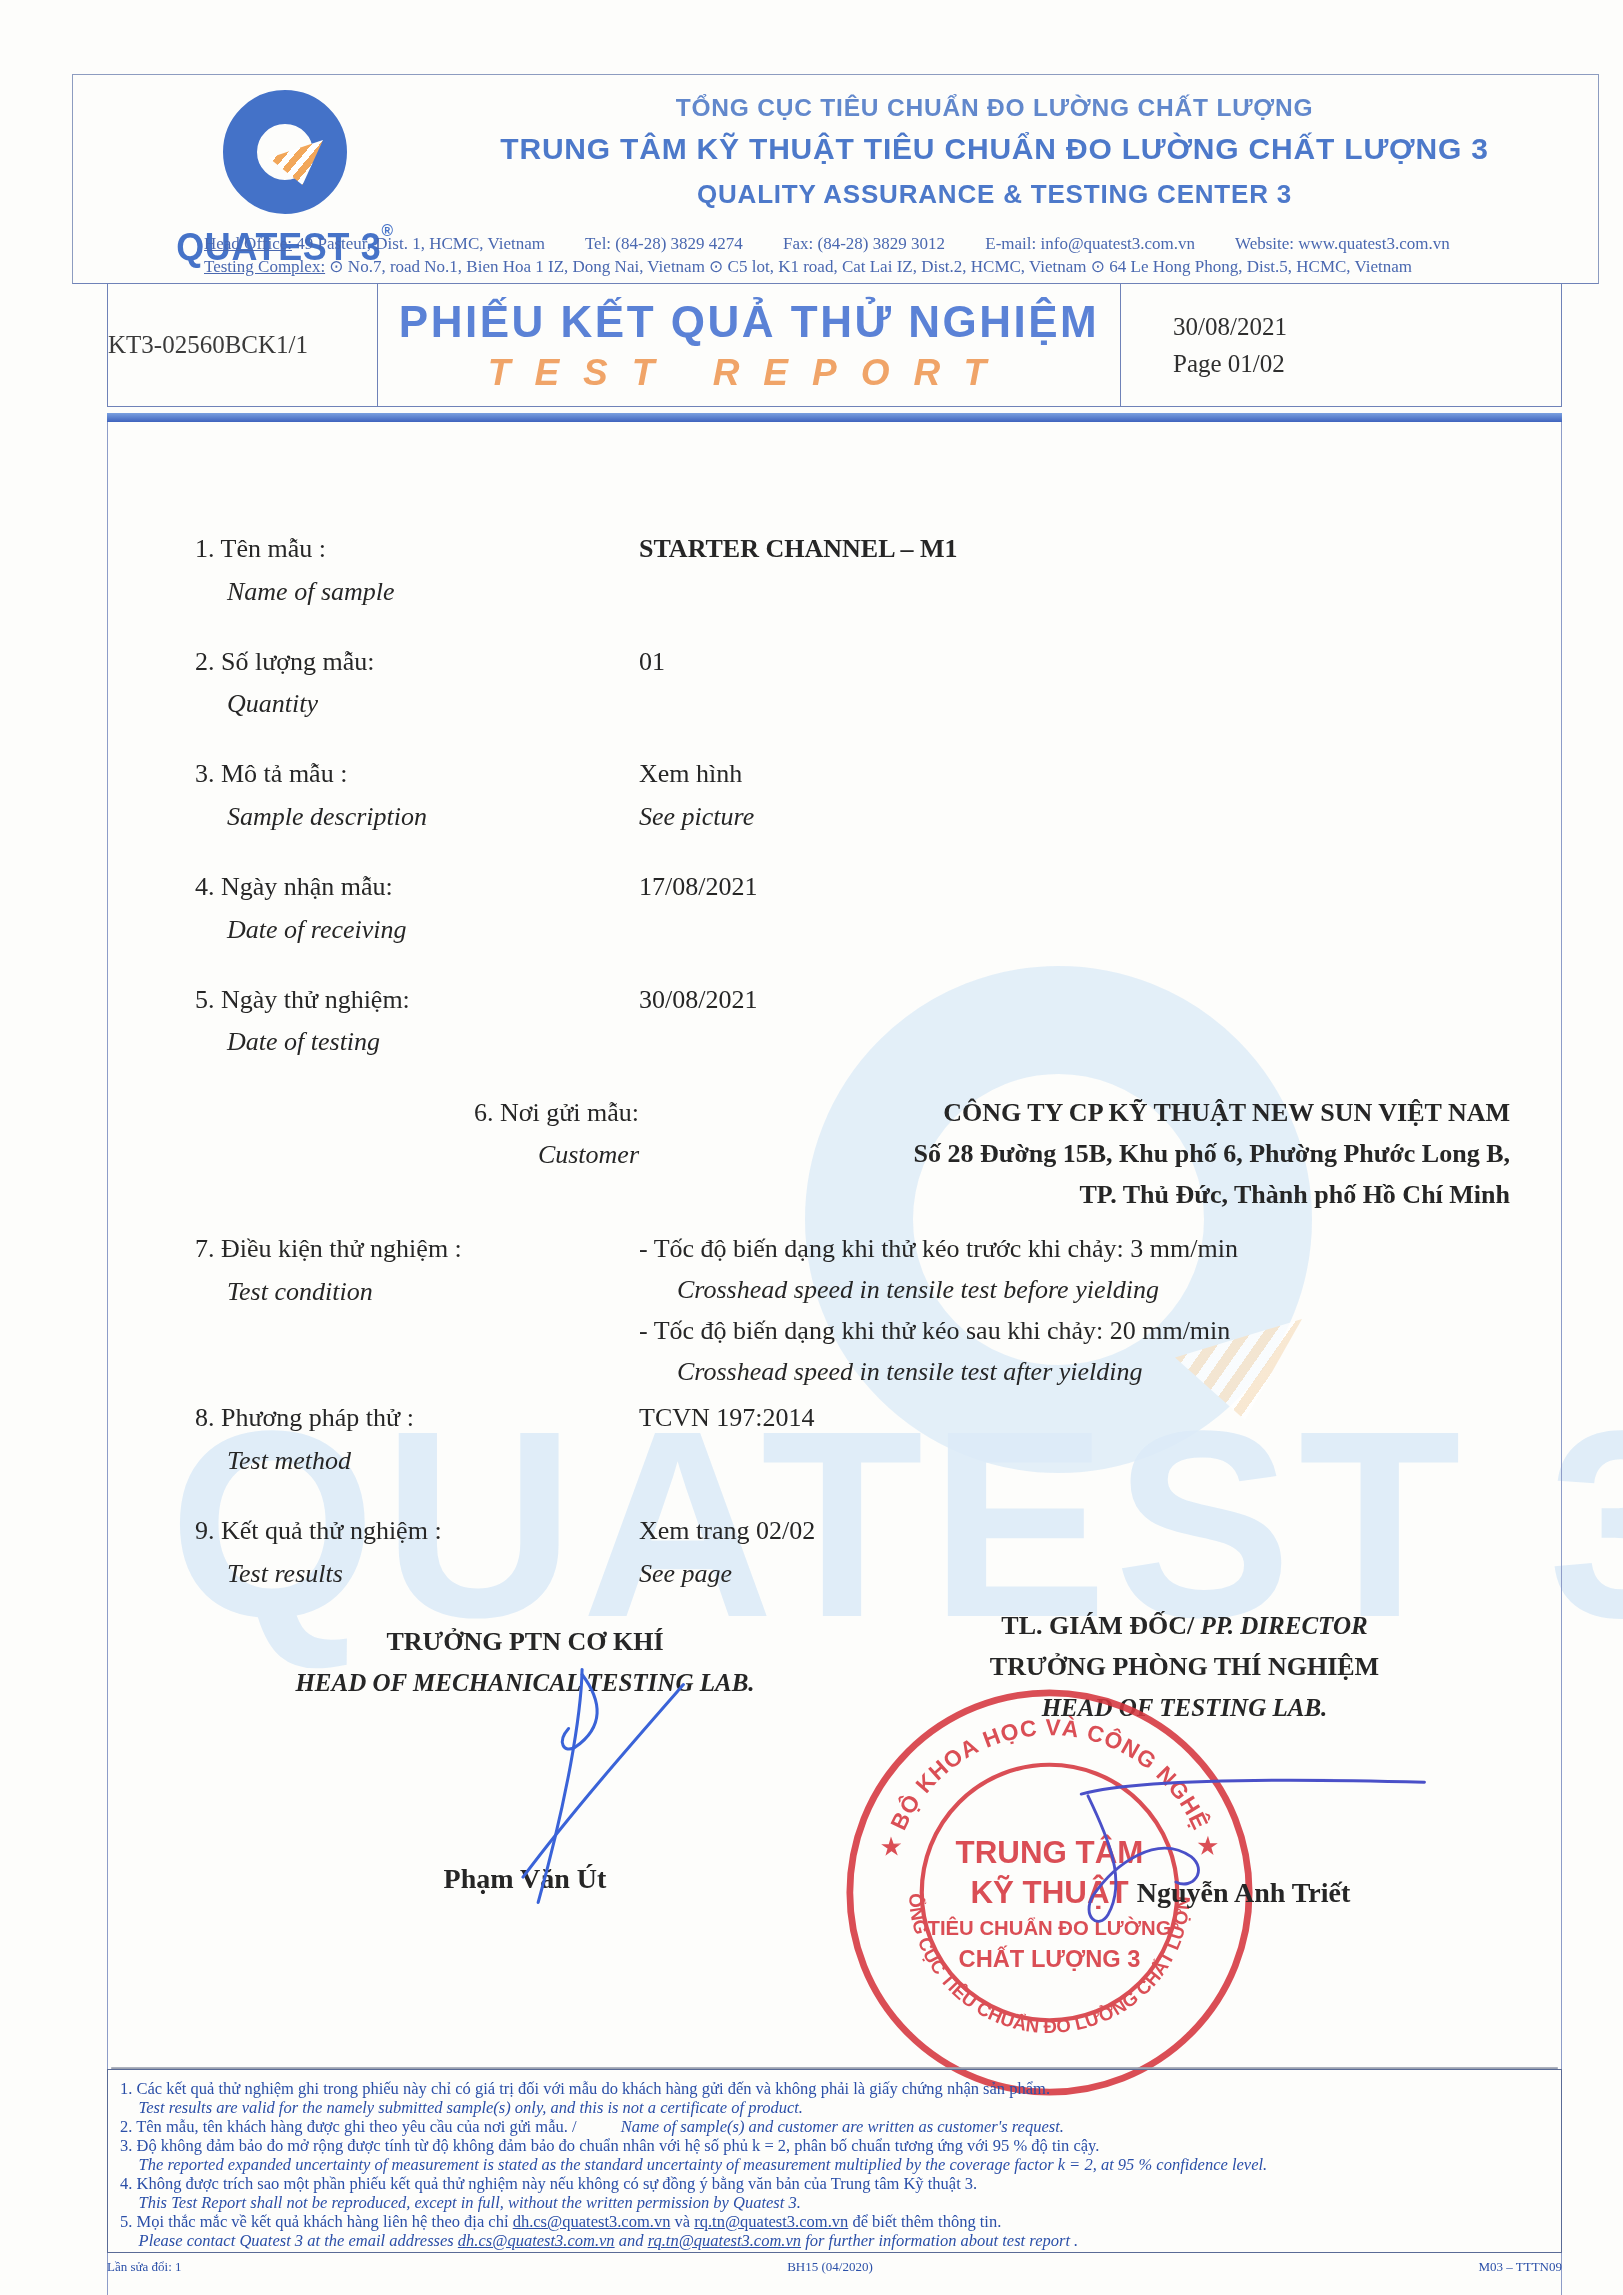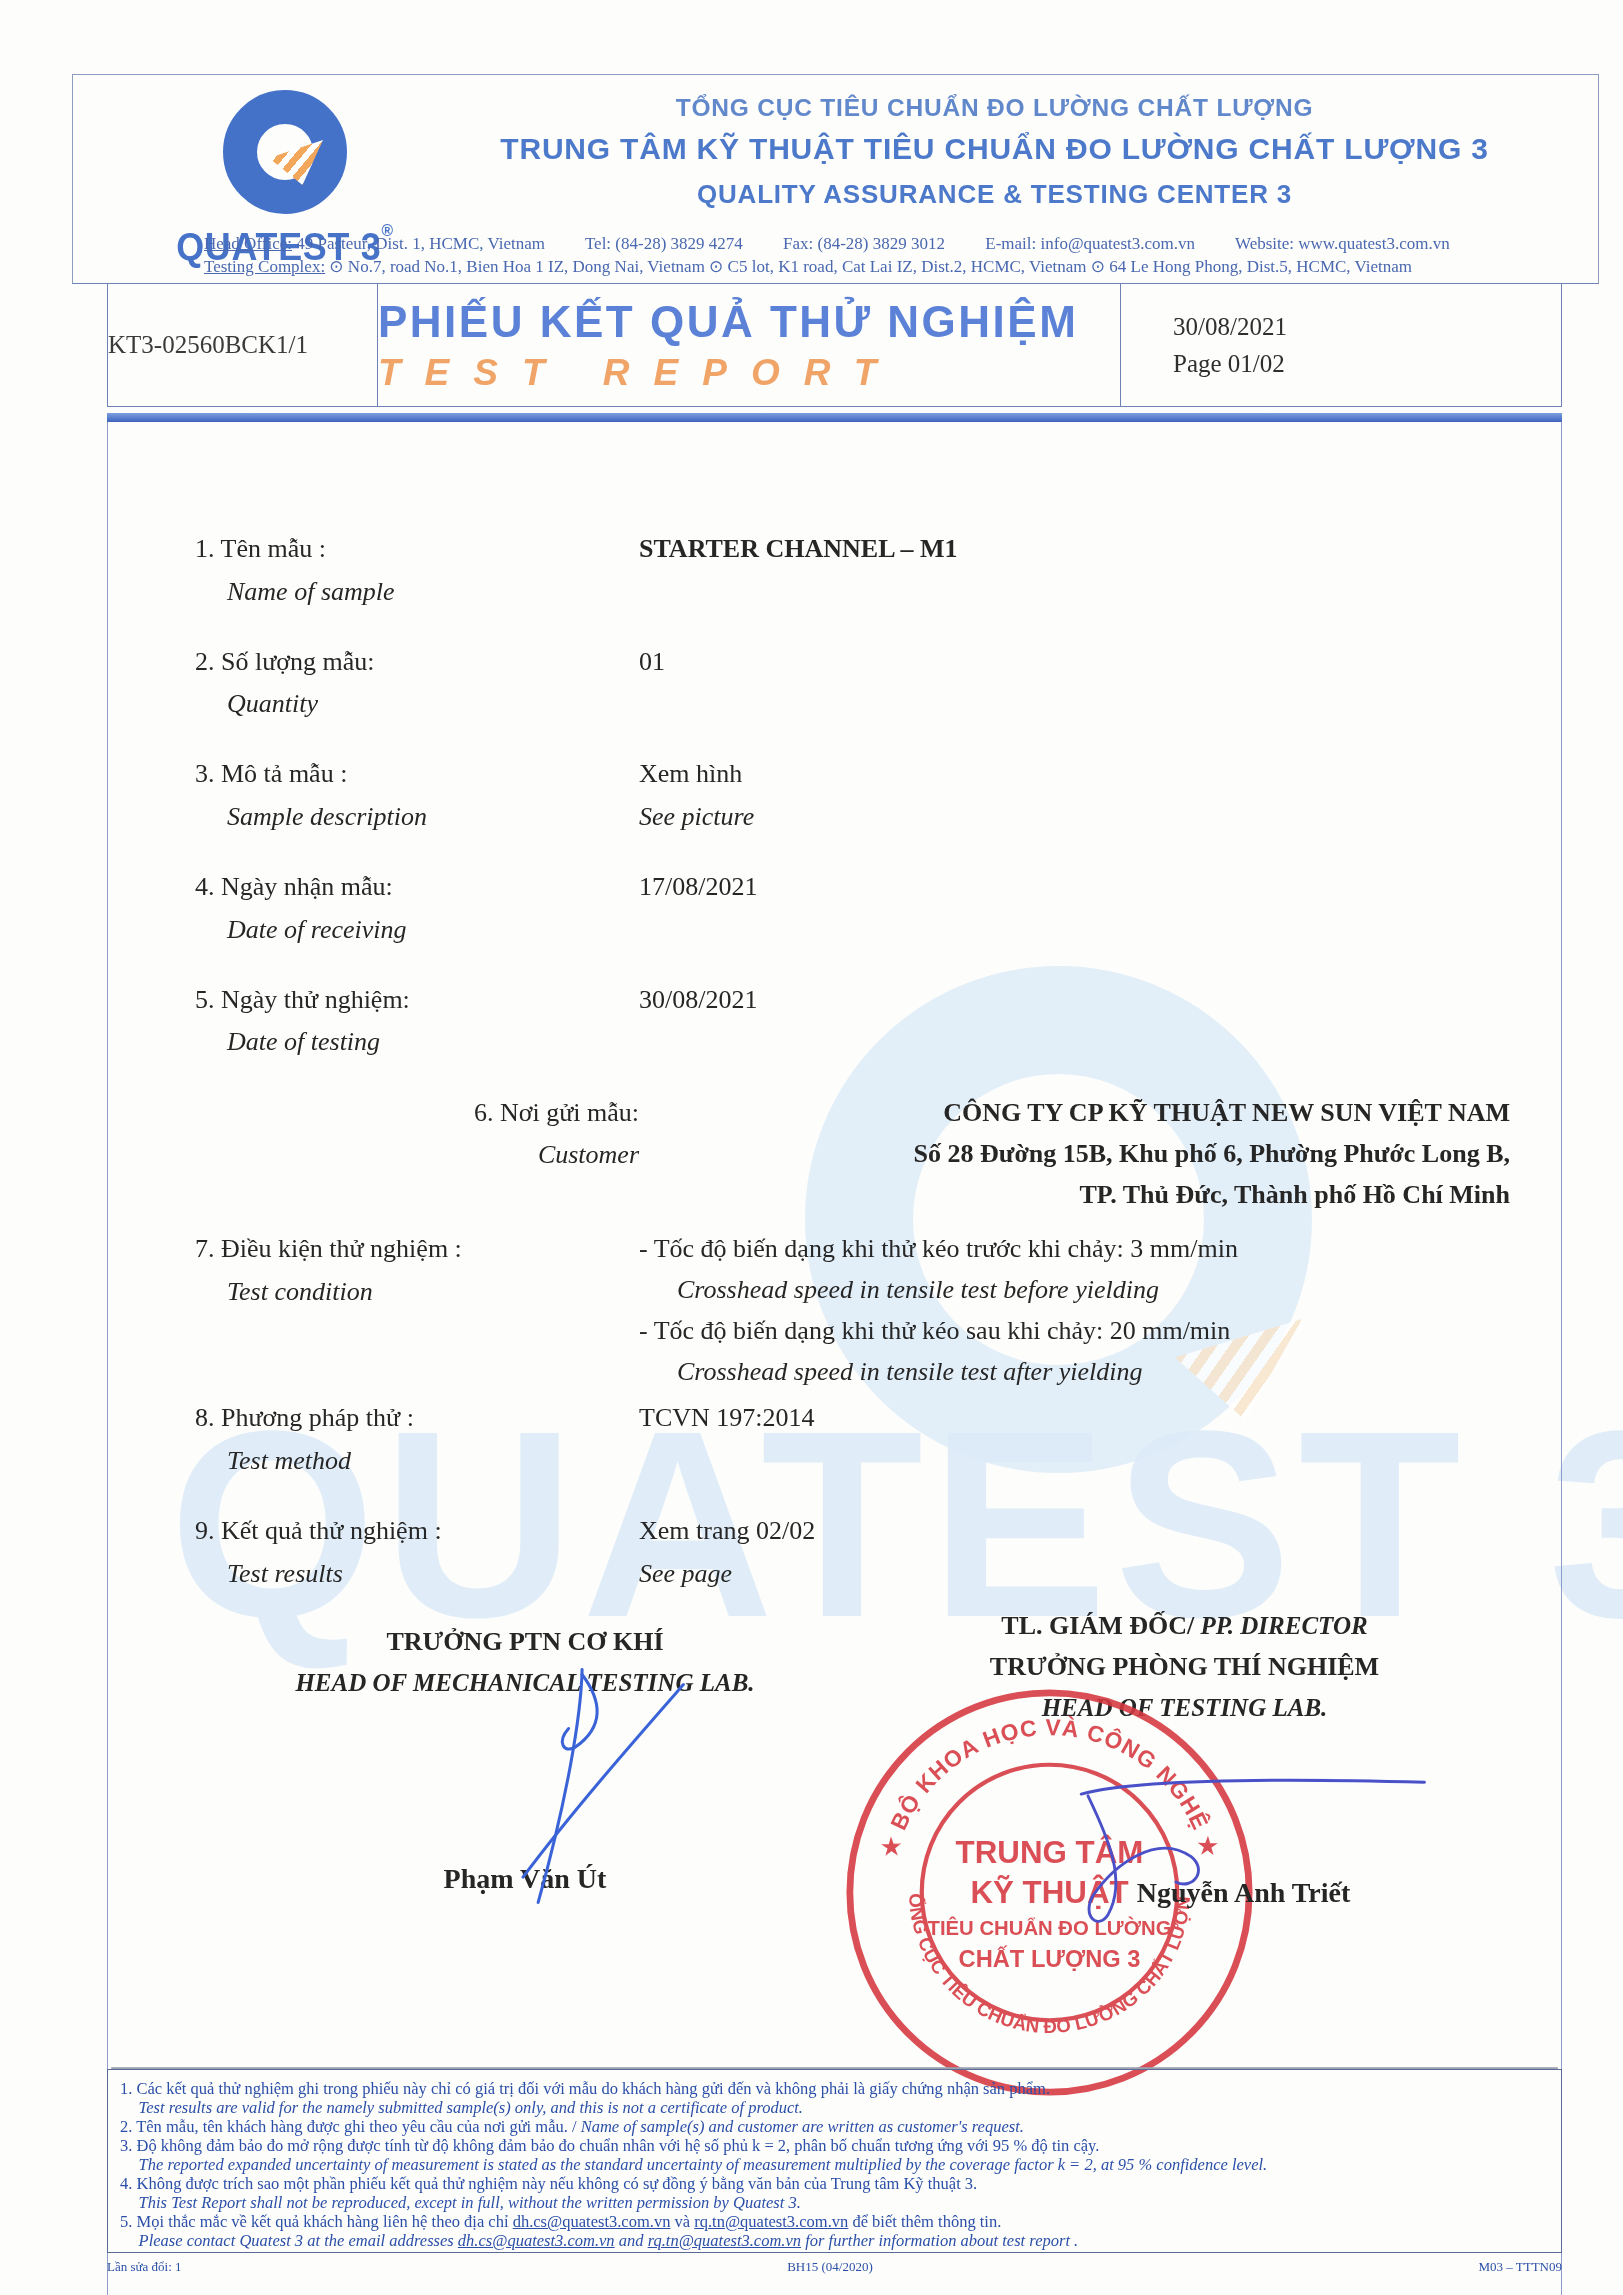--- a/index.html
+++ b/index.html
@@ -30,21 +30,21 @@
   .org2{font-size:30px;font-weight:bold;margin-top:10px;letter-spacing:0.8px;}
   .org3{font-size:26px;font-weight:bold;margin-top:13px;letter-spacing:0.8px;}
   .addr{position:absolute;left:131px;bottom:5px;width:1387px;font-size:17px;color:#4a68b0;line-height:23px;white-space:nowrap;}
   .addr .lead{text-decoration:underline;}
   .addr .seg{margin-right:36px;}
   
   .title-table{position:absolute;z-index:2;left:107px;top:284px;width:1455px;height:123px;
                display:grid;grid-template-columns:269px 744px 442px;box-sizing:border-box;
                border-left:1.7px solid #6f82b8;border-right:1.7px solid #6f82b8;border-bottom:1.7px solid #6f82b8;}
   .tt-cell{display:flex;flex-direction:column;justify-content:center;box-sizing:border-box;}
-  .tt-mid{border-left:1.7px solid #6f82b8;border-right:1.7px solid #6f82b8;align-items:flex-start;}
+  .tt-mid{border-left:1.7px solid #6f82b8;border-right:1.7px solid #6f82b8;align-items:center;}
   .report-no{font-size:25px;color:#3a3a3a;text-align:left;}
   .title-vn{font-family:"Liberation Sans",sans-serif;font-weight:bold;font-size:44px;color:#5b82d6;letter-spacing:2.5px;}
   .title-en{font-family:"Liberation Sans",sans-serif;font-weight:bold;font-style:italic;
             font-size:37px;color:#f0a468;letter-spacing:24px;margin-top:5px;}
   .tt-right{padding-left:52px;font-size:25px;color:#2f2f2f;line-height:37px;}
   .thick-line{position:absolute;z-index:2;left:107px;top:413px;width:1455px;height:8.5px;
               background:linear-gradient(#7aa0e0,#3f63bd);}
   
   .body-frame{position:absolute;z-index:1;left:107px;top:422px;width:1455px;height:1970px;
               border-left:1.7px solid #8d9cc8;border-right:1.7px solid #8d9cc8;box-sizing:border-box;
@@ -282,21 +282,21 @@
           <path d="M 26,60 C 50,110 72,160 50,200 C 38,220 18,202 32,178 C 58,140 108,104 148,132 C 168,148 150,172 130,162"></path>
         </g>
       </svg>
       <div class="sig-name-right">Nguyễn Anh Triết</div>
     </div>
   </div>
 
   <div class="footer-box">
     <div>1. Các kết quả thử nghiệm ghi trong phiếu này chỉ có giá trị đối với mẫu do khách hàng gửi đến và không phải là giấy chứng nhận sản phẩm.</div>
     <div class="note-en">Test results are valid for the namely submitted sample(s) only, and this is not a certificate of product.</div>
-    <div><span>2. Tên mẫu, tên khách hàng được ghi theo yêu cầu của nơi gửi mẫu. / </span><span class="note-en" style="padding-left:0;">Name of sample(s) and customer are written as customer's request.</span></div>
+    <div><span>2. Tên mẫu, tên khách hàng được ghi theo yêu cầu của nơi gửi mẫu. / </span><span class="note-en" style="padding-left:0;margin-left:40px;">Name of sample(s) and customer are written as customer's request.</span></div>
     <div>3. Độ không đảm bảo đo mở rộng được tính từ độ không đảm bảo đo chuẩn nhân với hệ số phủ k = 2, phân bố chuẩn tương ứng với 95 % độ tin cậy.</div>
     <div class="note-en">The reported expanded uncertainty of measurement is stated as the standard uncertainty of measurement multiplied by the coverage factor k = 2, at 95 % confidence level.</div>
     <div>4. Không được trích sao một phần phiếu kết quả thử nghiệm này nếu không có sự đồng ý bằng văn bản của Trung tâm Kỹ thuật 3.</div>
     <div class="note-en">This Test Report shall not be reproduced, except in full, without the written permission by Quatest 3.</div>
     <div><span>5. Mọi thắc mắc về kết quả khách hàng liên hệ theo địa chỉ </span><span class="note-email">dh.cs@quatest3.com.vn</span><span> và </span><span class="note-email">rq.tn@quatest3.com.vn</span><span> để biết thêm thông tin.</span></div>
     <div class="note-en"><span>Please contact Quatest 3 at the email addresses </span><span class="note-email">dh.cs@quatest3.com.vn</span><span> and </span><span class="note-email">rq.tn@quatest3.com.vn</span><span> for further information about test report .</span></div>
   </div>
 
   <div class="bottom-bar">
     <span>Lần sửa đổi: 1</span>

